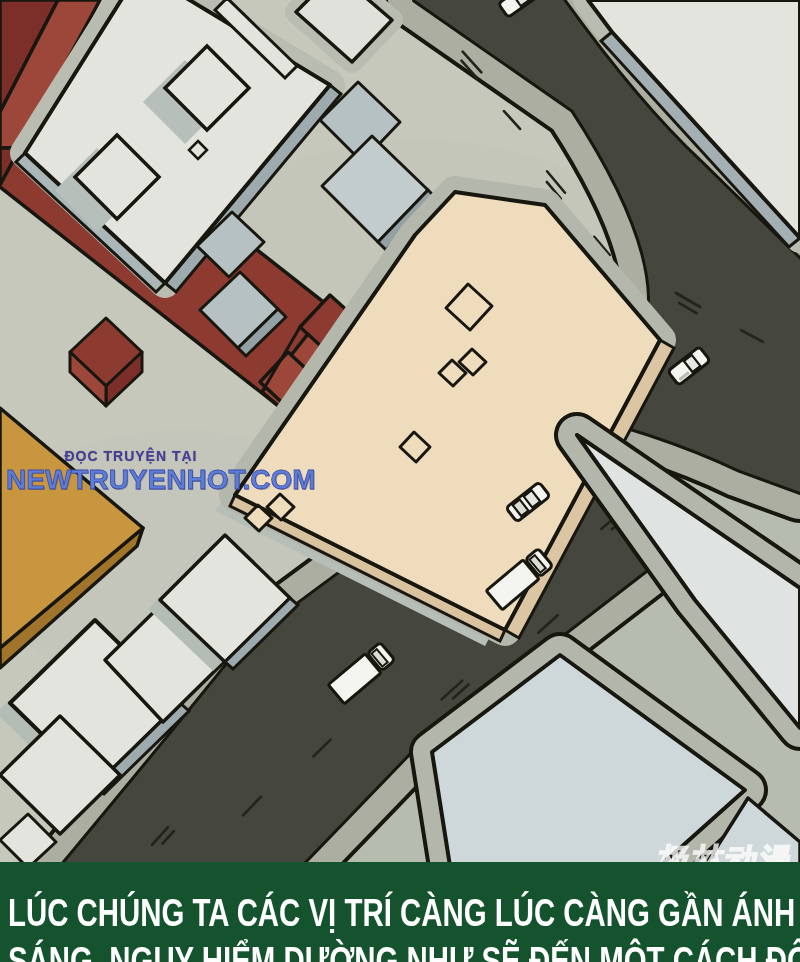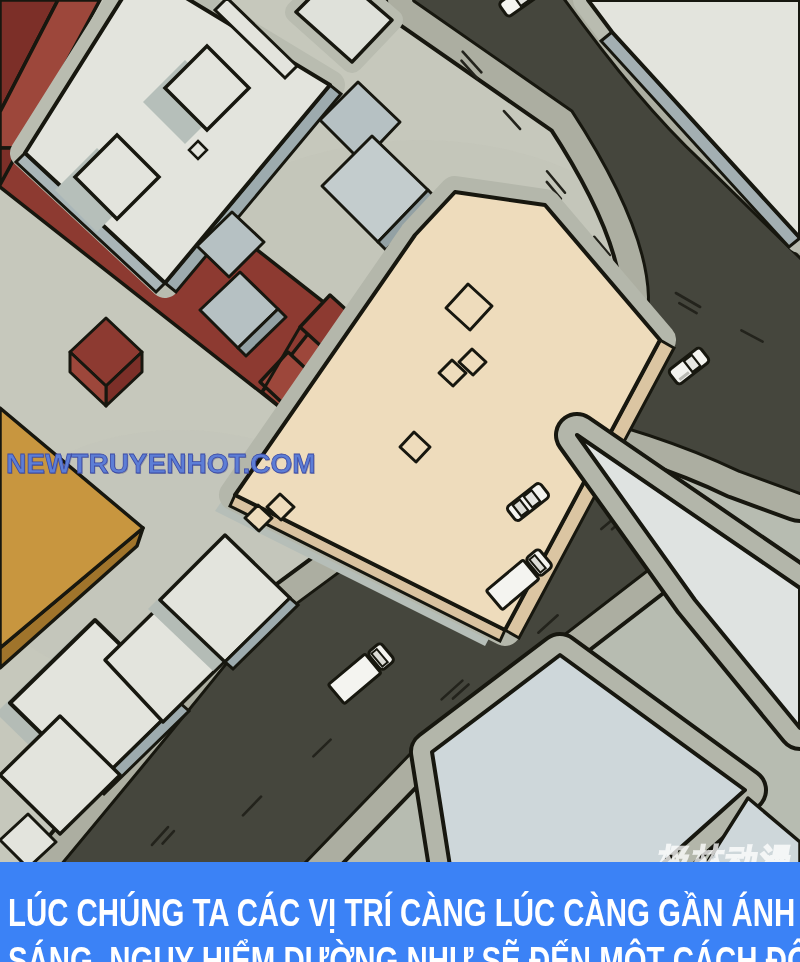--- a/index.html
+++ b/index.html
@@ -18,21 +18,21 @@
     text-shadow:0 0 1px rgba(60,50,140,.6);
   }
   .wm-line2{
     font-size:28px;font-weight:bold;color:#5d7ed6;letter-spacing:0px;
     -webkit-text-stroke:0.8px #3c4aa6;
     text-shadow:1px 1px 0 rgba(40,50,120,.35);
   }
   
   .caption-bar{
     position:absolute;left:0;top:862px;width:800px;height:100px;
-    background:#3b82f6;overflow:hidden;
+    background:#14532d;overflow:hidden;
   }
   .caption-line{
     width:800px;text-align:center;color:#fff;font-weight:bold;
     font-size:30px;letter-spacing:0px;white-space:nowrap;
     transform:scale(0.98,1.32);transform-origin:center top;
   }
   .caption-line1{margin-top:28px;}
   .caption-line2{margin-top:14px;}
   
   .corner-logo{
@@ -230,20 +230,21 @@
       <rect x="19" y="-8" width="7" height="17" fill="#dcdcd6" stroke="#17170f" stroke-width="2"></rect>
     </g>
     <g transform="translate(362,672) rotate(-40)">
       <rect x="-34" y="-12" width="48" height="25" rx="2" fill="#f4f4f0" stroke="#17170f" stroke-width="3"></rect>
       <rect x="16" y="-11" width="17" height="23" rx="4" fill="#f4f4f0" stroke="#17170f" stroke-width="3"></rect>
       <rect x="19" y="-8" width="7" height="17" fill="#dcdcd6" stroke="#17170f" stroke-width="2"></rect>
     </g>
   </svg>
 
   <div class="watermark">
+    <div class="wm-line1">ĐỌC TRUYỆN TẠI</div>
     <div class="wm-line2">NEWTRUYENHOT.COM</div>
   </div>
 
   <div class="corner-logo">极林动漫</div>
 
   <div class="caption-bar">
     <div class="caption-line caption-line1">LÚC CHÚNG TA CÁC VỊ TRÍ CÀNG LÚC CÀNG GẦN ÁNH</div>
     <div class="caption-line caption-line2">SÁNG, NGUY HIỂM DƯỜNG NHƯ SẼ ĐẾN MỘT CÁCH ĐỘT NGỘT</div>
   </div>
 

